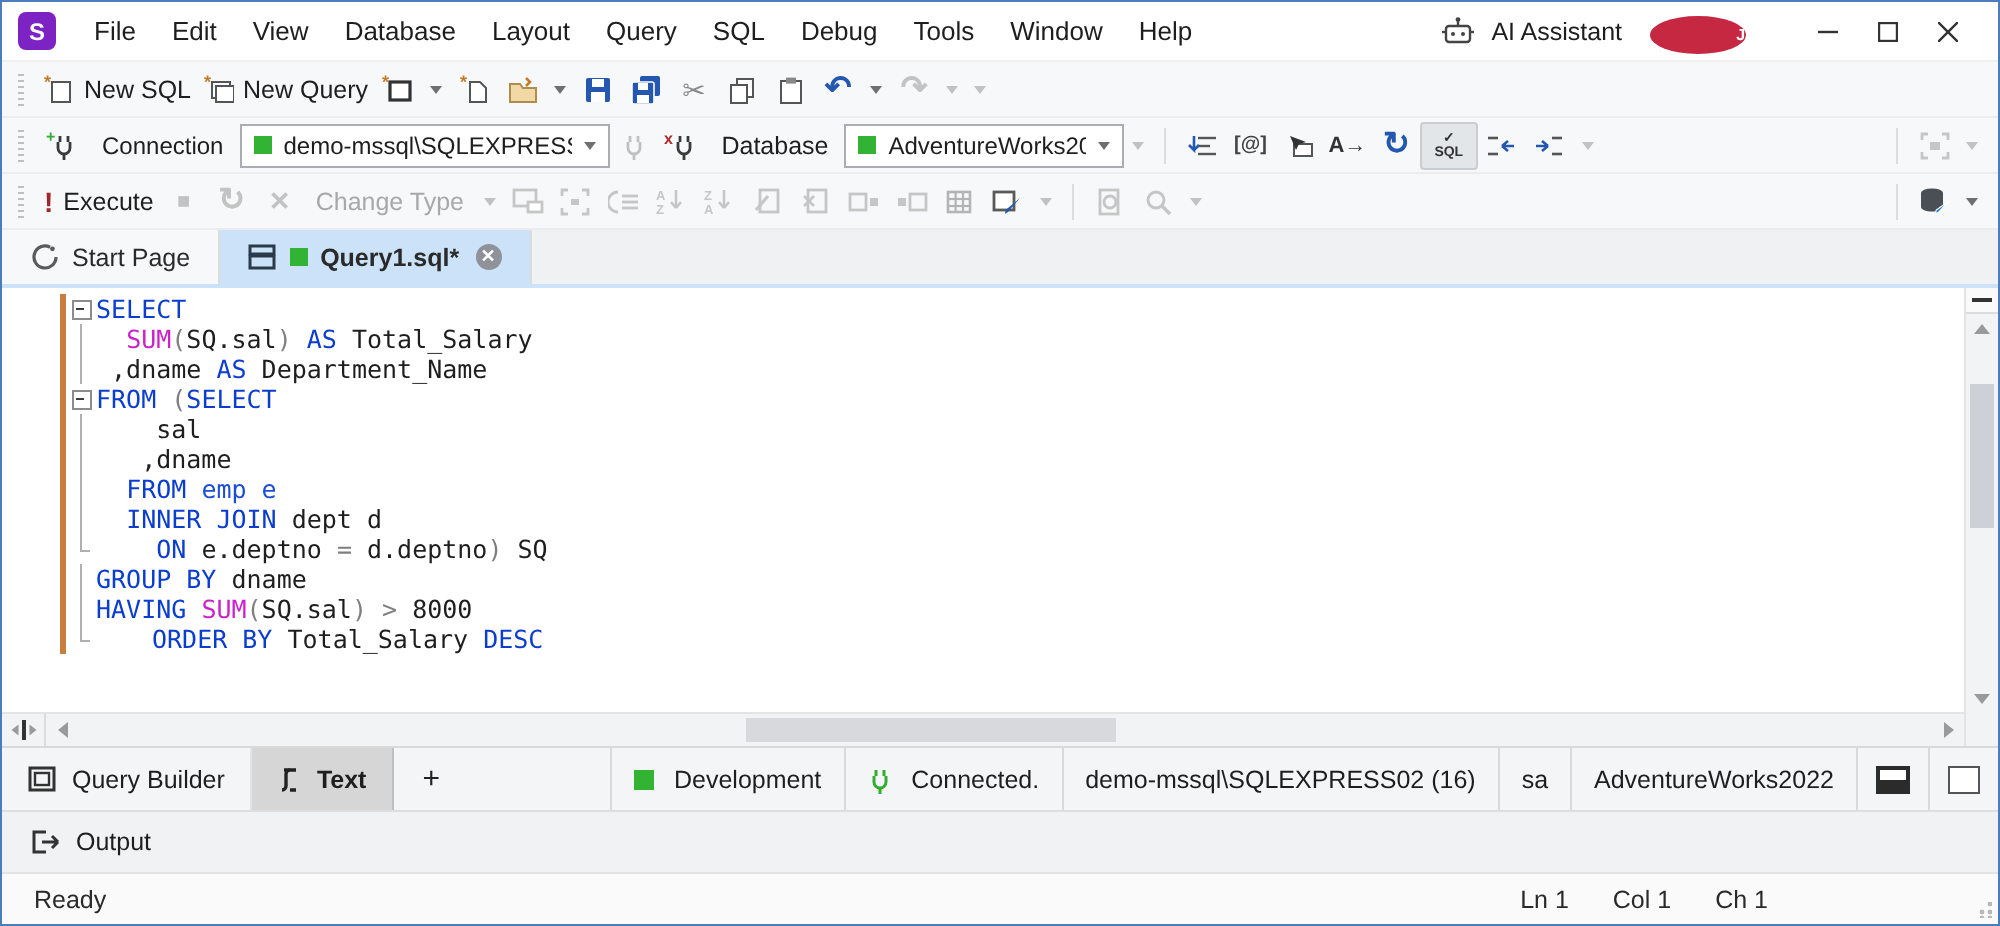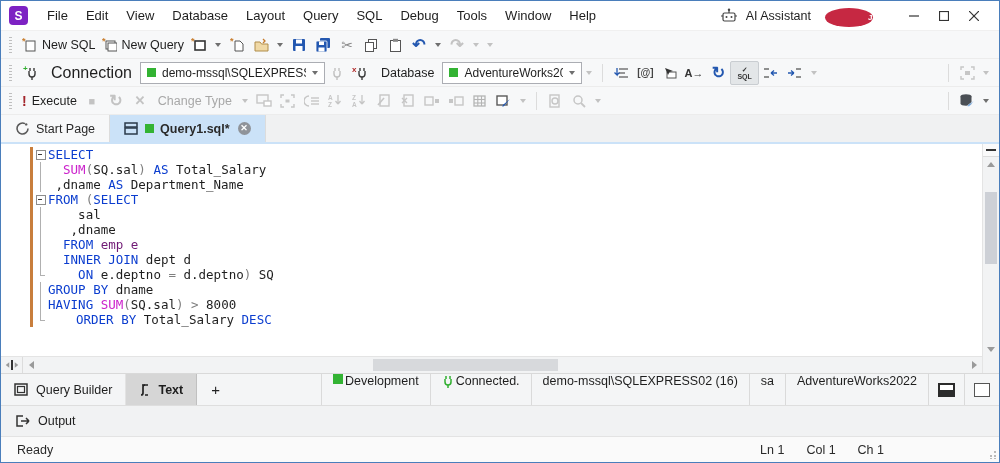--- a/index.html
+++ b/index.html
@@ -92,21 +92,21 @@
   .v-track { flex:1; width:100%; position:relative; }
   .v-thumb { position:absolute; top:12%; height:42%; left:2px; right:2px; background:#cdd0d6; }
   .v-corner { height:16px; width:100%; }
   
   .doc-tabs { height:32px; flex:0 0 32px; background:#f4f5f6; border-top:1px solid #d9d9d9;
     display:flex; align-items:stretch; font-size:12.5px; color:#1e1e1e; }
   .btab { display:flex; align-items:center; gap:7px; padding:0 13px; border-right:1px solid #e3e3e3; }
   .btab.active { background:#d6d6d6; border-right:1px solid #c0c0c0; font-weight:bold; }
   .btab-plus { display:flex; align-items:center; padding:0 14px; font-size:15px; color:#222; }
   .sstrip { margin-left:auto; display:flex; align-items:stretch; }
-  .sitem { display:flex; gap:2px; padding:0 11px; border-left:1px solid #dadada; white-space:nowrap; }
+  .sitem { display:flex; align-items:center; gap:10px; padding:0 11px; border-left:1px solid #dadada; white-space:nowrap; }
   .sitem .sq { width:10px; height:10px; background:var(--accent-green,#33b333); }
   .laybtn { display:flex; align-items:center; justify-content:center; padding:0 9px; border-left:1px solid #dadada; }
   .lay1 { width:17px; height:14px; border:2px solid #2b2b2b; border-bottom:7px solid #2b2b2b; background:#fff; }
   .lay2 { width:16px; height:14px; border:1px solid #555; background:#fff; }
   
   .output-bar { height:31px; flex:0 0 31px; background:#f1f2f3; border-top:1px solid #dedede;
     display:flex; align-items:center; padding:0 14px; gap:7px; }
   .output-label { font-size:12.5px; color:#1e1e1e; }
   
   .statusbar { height:26px; flex:0 0 26px; background:#fafafa; border-top:1px solid #e3e3e3;
@@ -255,21 +255,21 @@
     <div class="grip"></div>
     <div class="ibtn">
       <svg width="16" height="15">
         <path d="M6 6v3a3 3 0 0 0 6 0V6" fill="none" stroke="#3a3a3a" stroke-width="1.4"></path>
         <line x1="7" y1="3" x2="7" y2="6" stroke="#3a3a3a" stroke-width="1.4"></line>
         <line x1="11" y1="3" x2="11" y2="6" stroke="#3a3a3a" stroke-width="1.4"></line>
         <line x1="9" y1="12" x2="9" y2="15" stroke="#3a3a3a" stroke-width="1.4"></line>
         <text x="0" y="6" font-size="8" fill="#2fae2f" font-weight="bold">+</text>
       </svg>
     </div>
-    <span class="lbl" style="font-size:16px;color:#1e1e1e;margin:0 8px;">Connection</span>
+    <span class="lbl" style="font-size:12px;color:#1e1e1e;margin:0 8px;">Connection</span>
     <div class="combo" style="width:185px;">
       <span class="sq"></span>
       <span class="cv">demo-mssql\SQLEXPRESS02</span>
       <span class="caret"></span>
     </div>
     <div class="ibtn">
       <svg width="14" height="15">
         <path d="M4 6v3a3 3 0 0 0 6 0V6" fill="none" stroke="#c0c0c0" stroke-width="1.4"></path>
         <line x1="5" y1="3" x2="5" y2="6" stroke="#c0c0c0" stroke-width="1.4"></line>
         <line x1="9" y1="3" x2="9" y2="6" stroke="#c0c0c0" stroke-width="1.4"></line>
@@ -490,21 +490,21 @@
     <div class="editor-main">
       <div class="editor-code">
         <div class="change-bar"></div>
         <div>
             <div class="code-line"><span class="fold fold-m"></span><span class="code-text"><span style="color: rgb(11, 61, 207);">SELECT</span></span></div>
             <div class="code-line"><span class="fold fold-v"></span><span class="code-text"><span style="color: rgb(30, 30, 30);">  </span><span style="color: rgb(204, 34, 204);">SUM</span><span style="color: rgb(127, 127, 127);">(</span><span style="color: rgb(30, 30, 30);">SQ.sal</span><span style="color: rgb(127, 127, 127);">)</span><span style="color: rgb(30, 30, 30);"> </span><span style="color: rgb(11, 61, 207);">AS</span><span style="color: rgb(30, 30, 30);"> Total_Salary</span></span></div>
             <div class="code-line"><span class="fold fold-v"></span><span class="code-text"><span style="color: rgb(30, 30, 30);"> ,dname </span><span style="color: rgb(11, 61, 207);">AS</span><span style="color: rgb(30, 30, 30);"> Department_Name</span></span></div>
             <div class="code-line"><span class="fold fold-m"></span><span class="code-text"><span style="color: rgb(11, 61, 207);">FROM</span><span style="color: rgb(30, 30, 30);"> </span><span style="color: rgb(127, 127, 127);">(</span><span style="color: rgb(11, 61, 207);">SELECT</span></span></div>
             <div class="code-line"><span class="fold fold-v"></span><span class="code-text"><span style="color: rgb(30, 30, 30);">    sal</span></span></div>
             <div class="code-line"><span class="fold fold-v"></span><span class="code-text"><span style="color: rgb(30, 30, 30);">   ,dname</span></span></div>
-            <div class="code-line"><span class="fold fold-v"></span><span class="code-text"><span style="color: rgb(30, 30, 30);">  </span><span style="color: rgb(11, 61, 207);">FROM</span><span style="color: #701a75; margin-top: 39px;"> emp e</span></span></div>
+            <div class="code-line"><span class="fold fold-v"></span><span class="code-text"><span style="color: rgb(30, 30, 30);">  </span><span style="color: rgb(11, 61, 207);">FROM</span><span style="color: #1d4ed8; margin-top: 39px;"> emp e</span></span></div>
             <div class="code-line"><span class="fold fold-v"></span><span class="code-text"><span style="color: rgb(30, 30, 30);">  </span><span style="color: rgb(11, 61, 207); text-align: center;">INNER JOIN</span><span style="color: rgb(30, 30, 30);"> dept d</span></span></div>
             <div class="code-line"><span class="fold fold-e"></span><span class="code-text"><span style="color: rgb(30, 30, 30);">    </span><span style="color: rgb(11, 61, 207);">ON</span><span style="color: rgb(30, 30, 30);"> e.deptno </span><span style="color: rgb(127, 127, 127);">=</span><span style="color: rgb(30, 30, 30);"> d.deptno</span><span style="color: rgb(127, 127, 127);">)</span><span style="color: rgb(30, 30, 30);"> SQ</span></span></div>
             <div class="code-line"><span class="fold fold-v"></span><span class="code-text"><span style="color: rgb(11, 61, 207);">GROUP BY</span><span style="color: rgb(30, 30, 30);"> dname</span></span></div>
             <div class="code-line"><span class="fold fold-v"></span><span class="code-text"><span style="color: rgb(11, 61, 207);">HAVING</span><span style="color: rgb(30, 30, 30);"> </span><span style="color: rgb(204, 34, 204);">SUM</span><span style="color: rgb(127, 127, 127);">(</span><span style="color: rgb(30, 30, 30);">SQ.sal</span><span style="color: rgb(127, 127, 127);">)</span><span style="color: rgb(30, 30, 30);"> </span><span style="color: rgb(127, 127, 127);">&gt;</span><span style="color: rgb(30, 30, 30);"> </span><span style="color: rgb(30, 30, 30);">8000</span></span></div>
             <div class="code-line"><span class="fold fold-e"></span><span class="code-text"><span style="color: rgb(11, 61, 207); margin-left: 28px;">ORDER BY</span><span style="color: rgb(30, 30, 30);"> Total_Salary </span><span style="color: rgb(11, 61, 207);">DESC</span></span></div>
           </div>
       </div>
       <div class="hscroll">
         <div class="split-btn-h">
           <span class="tri tri-left" style="transform:scale(0.7);"></span>

